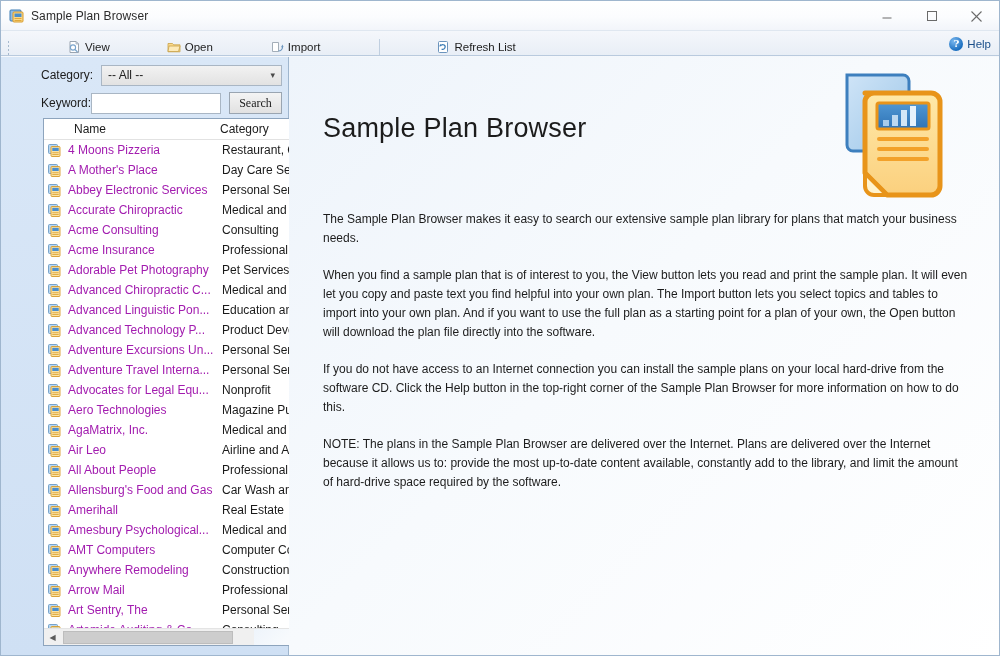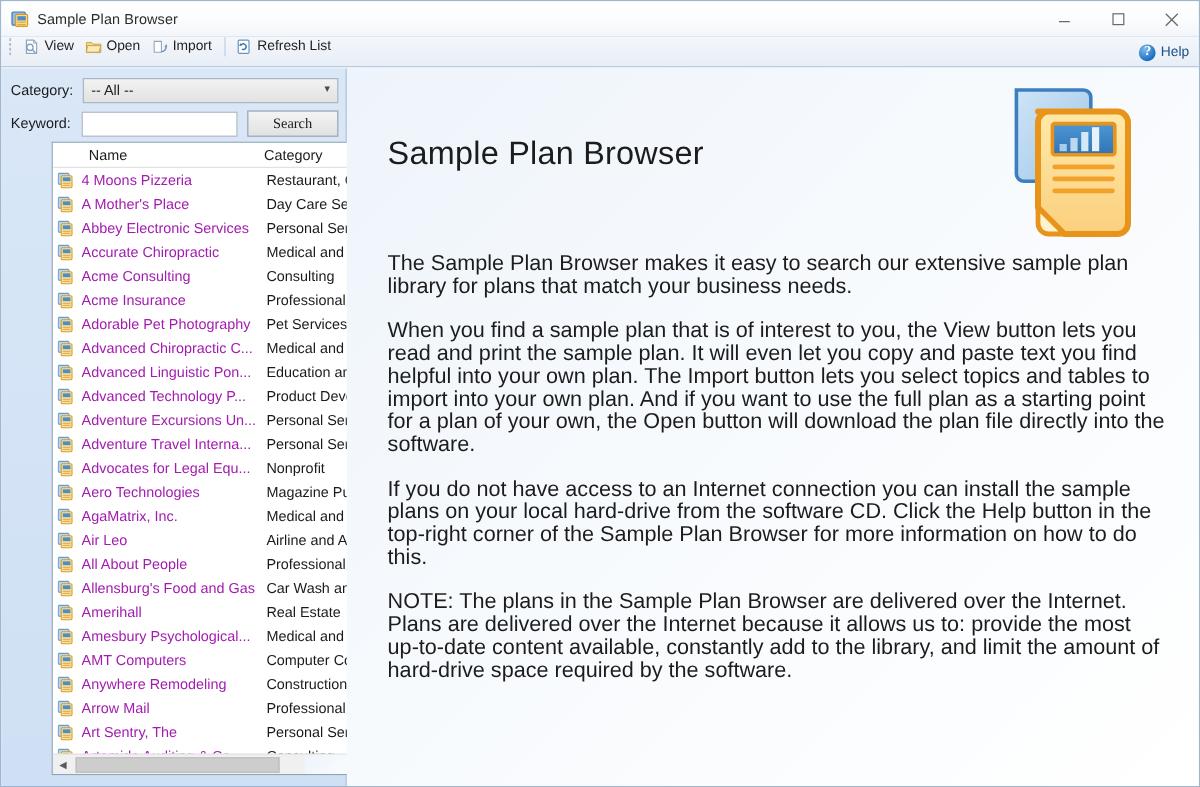--- a/index.html
+++ b/index.html
@@ -43,22 +43,23 @@
     font-family: "DejaVu Sans", sans-serif;
   }
   .win-btn svg { display: block; }
 
   
   .toolbar {
     position: relative;
     height: 25px;
     background: linear-gradient(to bottom, #f4f7fb 0%, #e8eef6 100%);
     border-bottom: 1px solid #b9cade;
-    display: flex; align-items: flex-start;
+    display: flex; align-items: flex-end;
     padding-left: 6px;
+    gap: 48px;
   }
   .grip {
     width: 3px; height: 15px; margin-right: 6px;
     background-image: radial-gradient(circle, #9bb0c6 1px, transparent 1px);
     background-size: 3px 4px;
     opacity: .85;
   }
   .tb-item {
     display: flex; align-items: center; gap: 4px;
     padding: 1px 6px 1px 3px;
@@ -92,21 +93,21 @@
 
   
   .left {
     width: 288px; height: 600px;
     background: linear-gradient(to bottom, #d9e7f7 0%, #cfe0f4 100%);
     border-right: 1px solid #9fb6ce;
     position: relative;
     padding: 6px 6px 0 6px;
   }
   .filter-row {
-    display: flex; align-items: center; height: 24px; margin-bottom: 4px;
+    display: flex; align-items: center; height: 24px; margin-bottom: 4px; margin-left: 32px;
   }
   .filter-label {
     width: 62px; font-size: 12px; color: #1b1b1b; padding-left: 2px;
   }
   .combo {
     flex: 1; height: 21px;
     background: linear-gradient(to bottom,#f2f2f2,#e2e2e2);
     border: 1px solid #a9b6c4;
     display: flex; align-items: center;
     font-size: 12px; color: #222; padding-left: 6px;
@@ -206,21 +207,21 @@
     flex: 1; position: relative;
     background: linear-gradient(135deg, #eef4fb 0%, #f7fafd 45%, #ffffff 100%);
     padding: 28px 30px 0 34px;
     overflow: hidden;
   }
   .page-title {
     font-size: 27px; color: #1c1c1c; font-weight: normal;
     letter-spacing: .2px; margin-top: 28px;
   }
   .para {
-    font-size: 18px; color: #1c1c1c; line-height: 19px;
+    font-size: 12px; color: #1c1c1c; line-height: 19px;
     margin-top: 18px; max-width: 672px;
   }
   .para.first { margin-top: 66px; }
 
   .hero-icon {
     position: absolute; right: 24px; top: 10px;
     width: 140px; height: 146px;
   }
 </style>
 </head>

